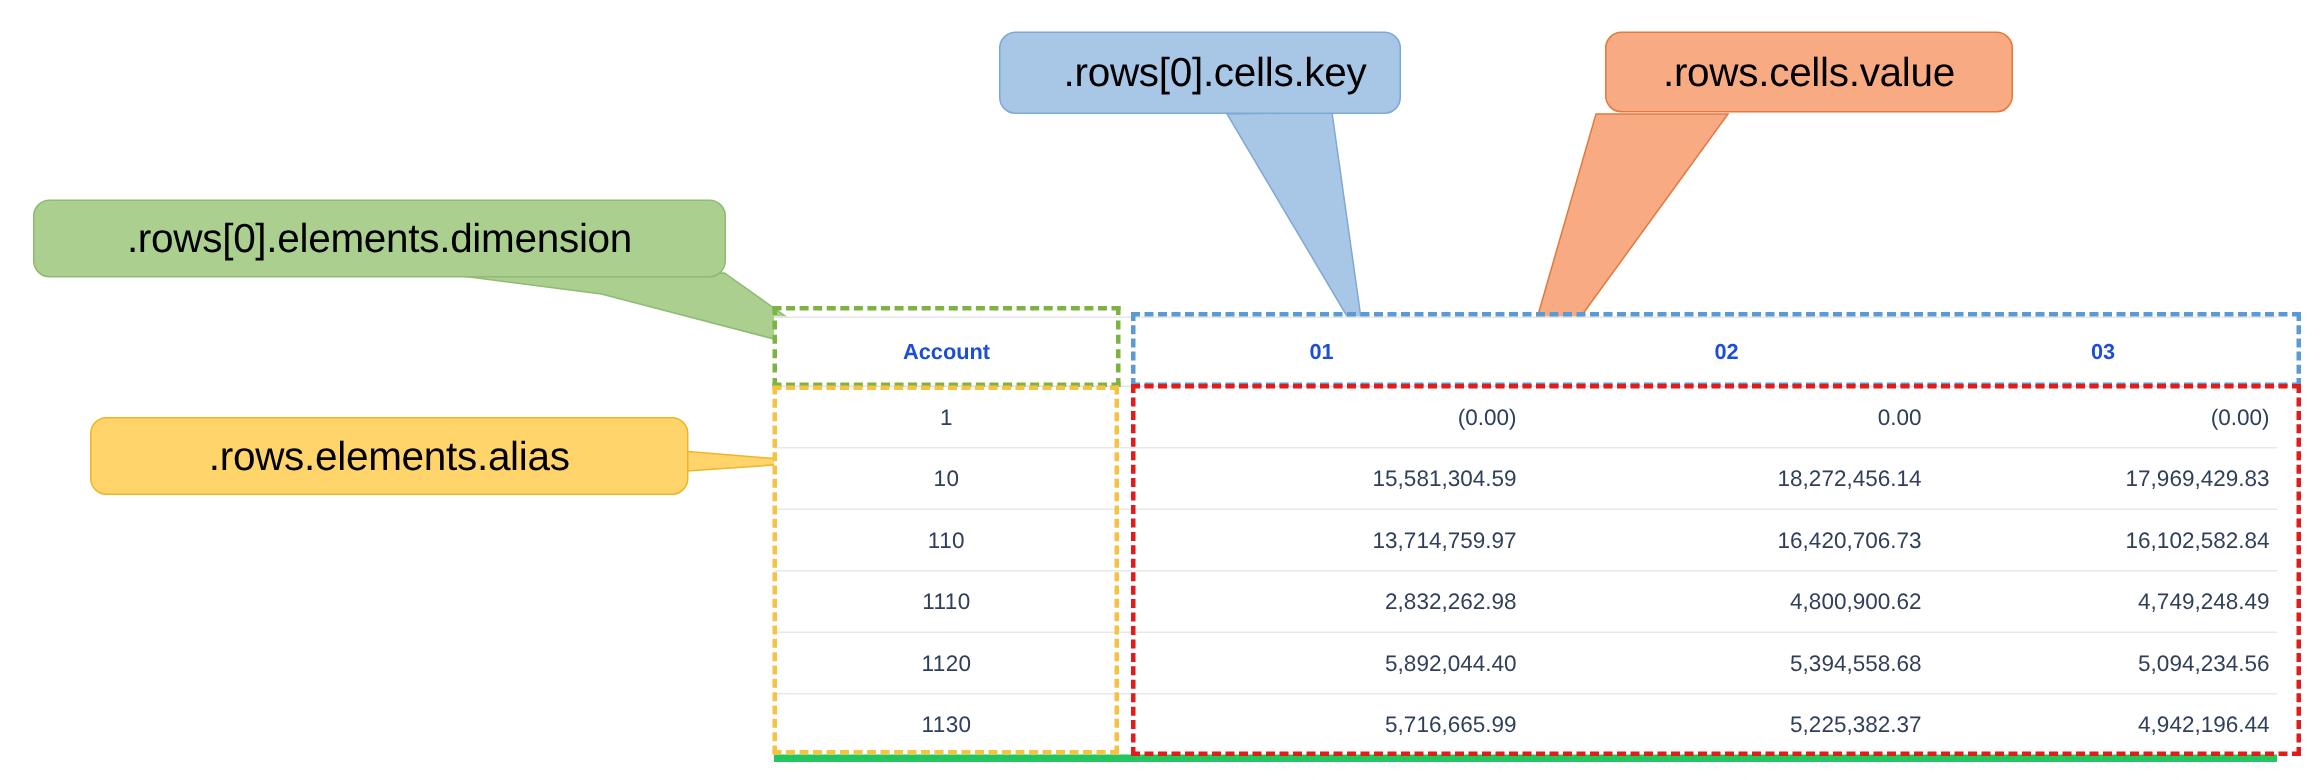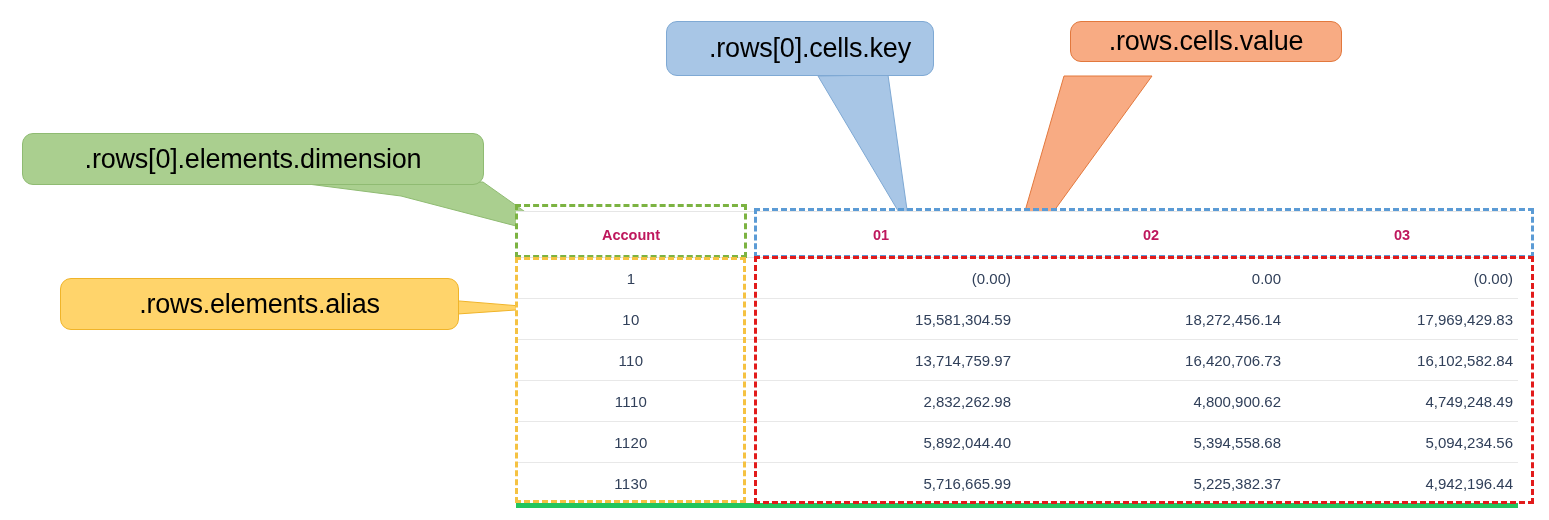--- a/index.html
+++ b/index.html
@@ -28,21 +28,21 @@
     color:#31405a;
     border:none;
     vertical-align:middle;
     background:#ffffff;
   }
   .data-table thead th{
     height:45px;
     font-weight:bold;
     font-size:14.5px;
     text-align:center;
-    color:#be185d;
+    color:#1d4ed8;
     border-top:1px solid #e6e6e6;
     border-bottom:1px solid #e4e4e4;
   }
   .data-table tbody td{
     border-bottom:1px solid #e8e8e8;
     font-weight:normal;
   }
   .data-table tbody td.dim{
     text-align:center;
     letter-spacing:.3px;
@@ -121,21 +121,21 @@
   </div>
 
   <div class="callout co-yellow" style="left:60px;top:278px;width:399px;height:52px;">
     <span>.rows.elements.alias</span>
   </div>
 
   <div class="callout co-blue" style="left:666px;top:21px;width:268px;height:55px;padding-left:40px;">
     <span>.rows[0].cells.key</span>
   </div>
 
-  <div class="callout co-orange" style="left:1070px;top:21px;width:272px;height:41px;">
+  <div class="callout co-orange" style="left:1070px;top:21px;width:272px;height:54px;">
     <span>.rows.cells.value</span>
   </div>
 
   <div class="tbl-left-edge"></div>
   <div class="tbl-right-edge"></div>
   <div class="col-sep"></div>
 
   <table class="data-table">
     <thead>
       <tr>

